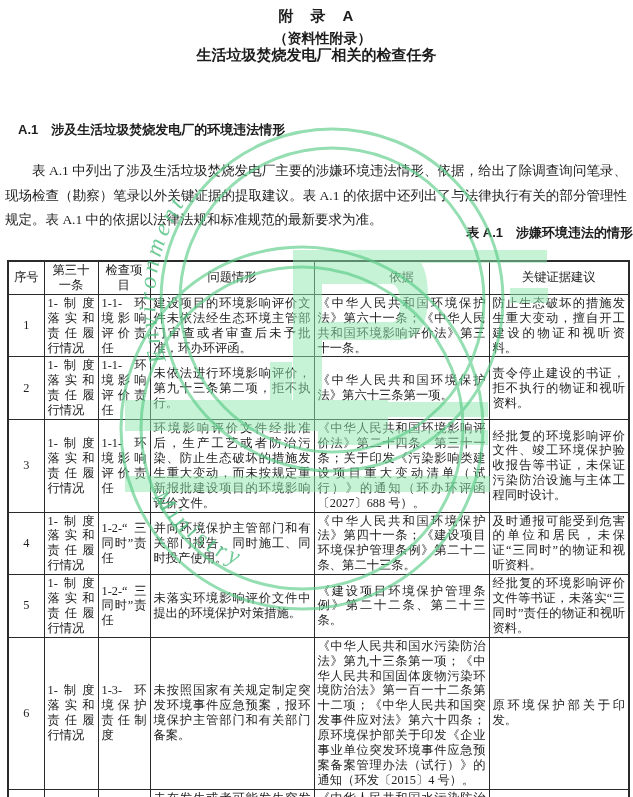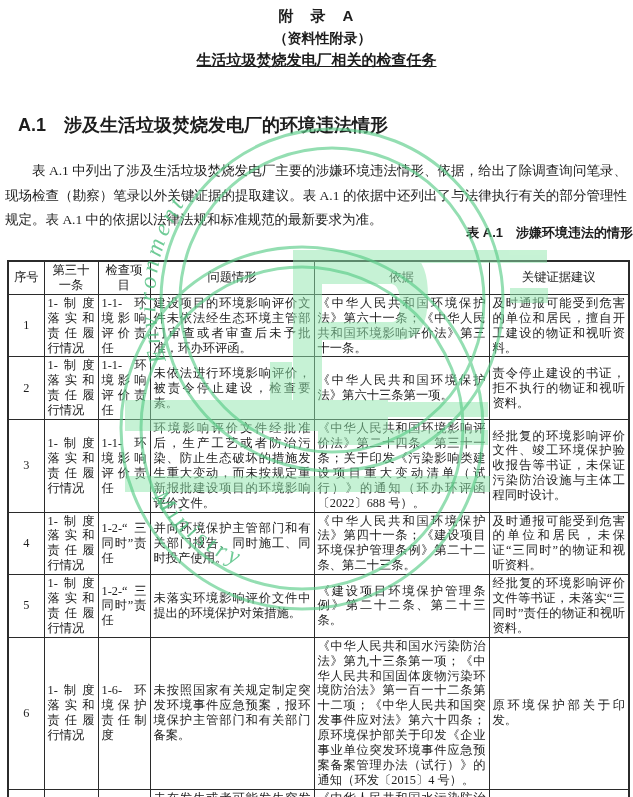--- a/index.html
+++ b/index.html
@@ -7,24 +7,24 @@
     position:relative;width:633px;height:797px;background:#ffffff;
     overflow:hidden;font-family:"Liberation Serif",serif;color:#1d1d1d;
     margin:0 auto;
   }
   .titles{
     position:absolute;top:7px;left:0;width:633px;text-align:center;
     font-family:"Liberation Sans",sans-serif;font-weight:bold;
   }
   .t1{font-size:15px;line-height:17px;letter-spacing:1px;}
   .t2{font-size:14px;line-height:16px;margin-top:6px;padding-left:12px;}
-  .t3{font-size:15px;line-height:17px;margin-top:5px;text-decoration:underline;}
+  .t3{font-size:15px;line-height:17px;}
   .section-heading{
-    position:absolute;top:113px;left:18px;
-    font-family:"Liberation Sans",sans-serif;font-weight:bold;font-size:18px;
+    position:absolute;top:121px;left:18px;
+    font-family:"Liberation Sans",sans-serif;font-weight:bold;font-size:13px;
   }
   .intro{
     position:absolute;top:159px;left:5px;width:622px;margin:0;
     font-size:13.5px;line-height:24.5px;text-align:justify;text-indent:2em;
   }
   .caption{
     position:absolute;top:224px;left:0;width:633px;text-align:right;
     font-family:"Liberation Sans",sans-serif;font-weight:bold;font-size:13px;
   }
   table.vtable{
@@ -92,36 +92,36 @@
         <th>关键证据建议</th>
       </tr>
     </thead>
     <tbody>
       <tr class="rh1">
         <td class="c0">1</td>
         <td>1-制度落实和责任履行情况</td>
         <td>1-1-环境影响评价责任</td>
         <td>建设项目的环境影响评价文件未依法经生态环境主管部门审查或者审查后未予批准，环办环评函。</td>
         <td>《中华人民共和国环境保护法》第六十一条；《中华人民共和国环境影响评价法》第三十一条。</td>
-        <td>及时通报可能受到危害的单位和居民，擅自开工建设的物证和视听资料。</td>
+        <td>防止生态破坏的措施发生重大变动，擅自开工建设的物证和视听资料。</td>
       </tr>
       <tr class="rh2">
         <td class="c0">2</td>
         <td>1-制度落实和责任履行情况</td>
         <td>1-1-环境影响评价责任</td>
-        <td>未依法进行环境影响评价，被责令停止建设，检查要素。</td>
+        <td>未依法进行环境影响评价，第九十三条第二项，拒不执行。</td>
         <td>《中华人民共和国环境保护法》第六十三条第一项。</td>
         <td>责令停止建设的书证，拒不执行的物证和视听资料。</td>
       </tr>
       <tr class="rh3">
         <td class="c0">3</td>
         <td>1-制度落实和责任履行情况</td>
         <td>1-1-环境影响评价责任</td>
         <td>环境影响评价文件经批准后，生产工艺或者防治污染、防止生态破坏的措施发生重大变动，而未按规定重新报批建设项目的环境影响评价文件。</td>
-        <td>《中华人民共和国环境影响评价法》第二十四条、第三十一条；关于印发《污染影响类建设项目重大变动清单（试行）》的通知（环办环评函〔2022〕688 号）。</td>
+        <td>《中华人民共和国环境影响评价法》第二十四条、第三十一条；关于印发《污染影响类建设项目重大变动清单（试行）》的通知（环办环评函〔2027〕688 号）。</td>
         <td>经批复的环境影响评价文件、竣工环境保护验收报告等书证，未保证污染防治设施与主体工程同时设计。</td>
       </tr>
       <tr class="rh4">
         <td class="c0">4</td>
         <td>1-制度落实和责任履行情况</td>
         <td>1-2-“三同时”责任</td>
         <td>并向环境保护主管部门和有关部门报告、同时施工、同时投产使用。</td>
         <td>《中华人民共和国环境保护法》第四十一条；《建设项目环境保护管理条例》第二十二条、第二十三条。</td>
         <td>及时通报可能受到危害的单位和居民，未保证“三同时”的物证和视听资料。</td>
       </tr>
@@ -129,21 +129,21 @@
         <td class="c0">5</td>
         <td>1-制度落实和责任履行情况</td>
         <td>1-2-“三同时”责任</td>
         <td>未落实环境影响评价文件中提出的环境保护对策措施。</td>
         <td>《建设项目环境保护管理条例》第二十二条、第二十三条。</td>
         <td>经批复的环境影响评价文件等书证，未落实“三同时”责任的物证和视听资料。</td>
       </tr>
       <tr class="rh6">
         <td class="c0">6</td>
         <td>1-制度落实和责任履行情况</td>
-        <td>1-6-环境保护责任制度</td>
+        <td>1-3-环境保护责任制度</td>
         <td>未按照国家有关规定制定突发环境事件应急预案，报环境保护主管部门和有关部门备案。</td>
         <td>《中华人民共和国水污染防治法》第九十三条第一项；《中华人民共和国固体废物污染环境防治法》第一百一十二条第十二项；《中华人民共和国突发事件应对法》第六十四条；原环境保护部关于印发《企业事业单位突发环境事件应急预案备案管理办法（试行）》的通知（环发〔2015〕4 号）。</td>
         <td>原环境保护部关于印发。</td>
       </tr>
       <tr class="rh7">
         <td class="c0">7</td>
         <td>1-制度落实和责任履行情况</td>
         <td>1-3-环境保护责任制度</td>
         <td>未在发生或者可能发生突发环境事件时，立即采取措施处理，及时通报可能受到危害的单位和居民，并向环境保护主管部门和有关部门报告。</td>
         <td>《中华人民共和国水污染防治法》第九十三条第二项；《中华人民共和国环境保护法》第四十七条第三款；《中华人民共和国突发事件应对法》第六十四条。</td>

